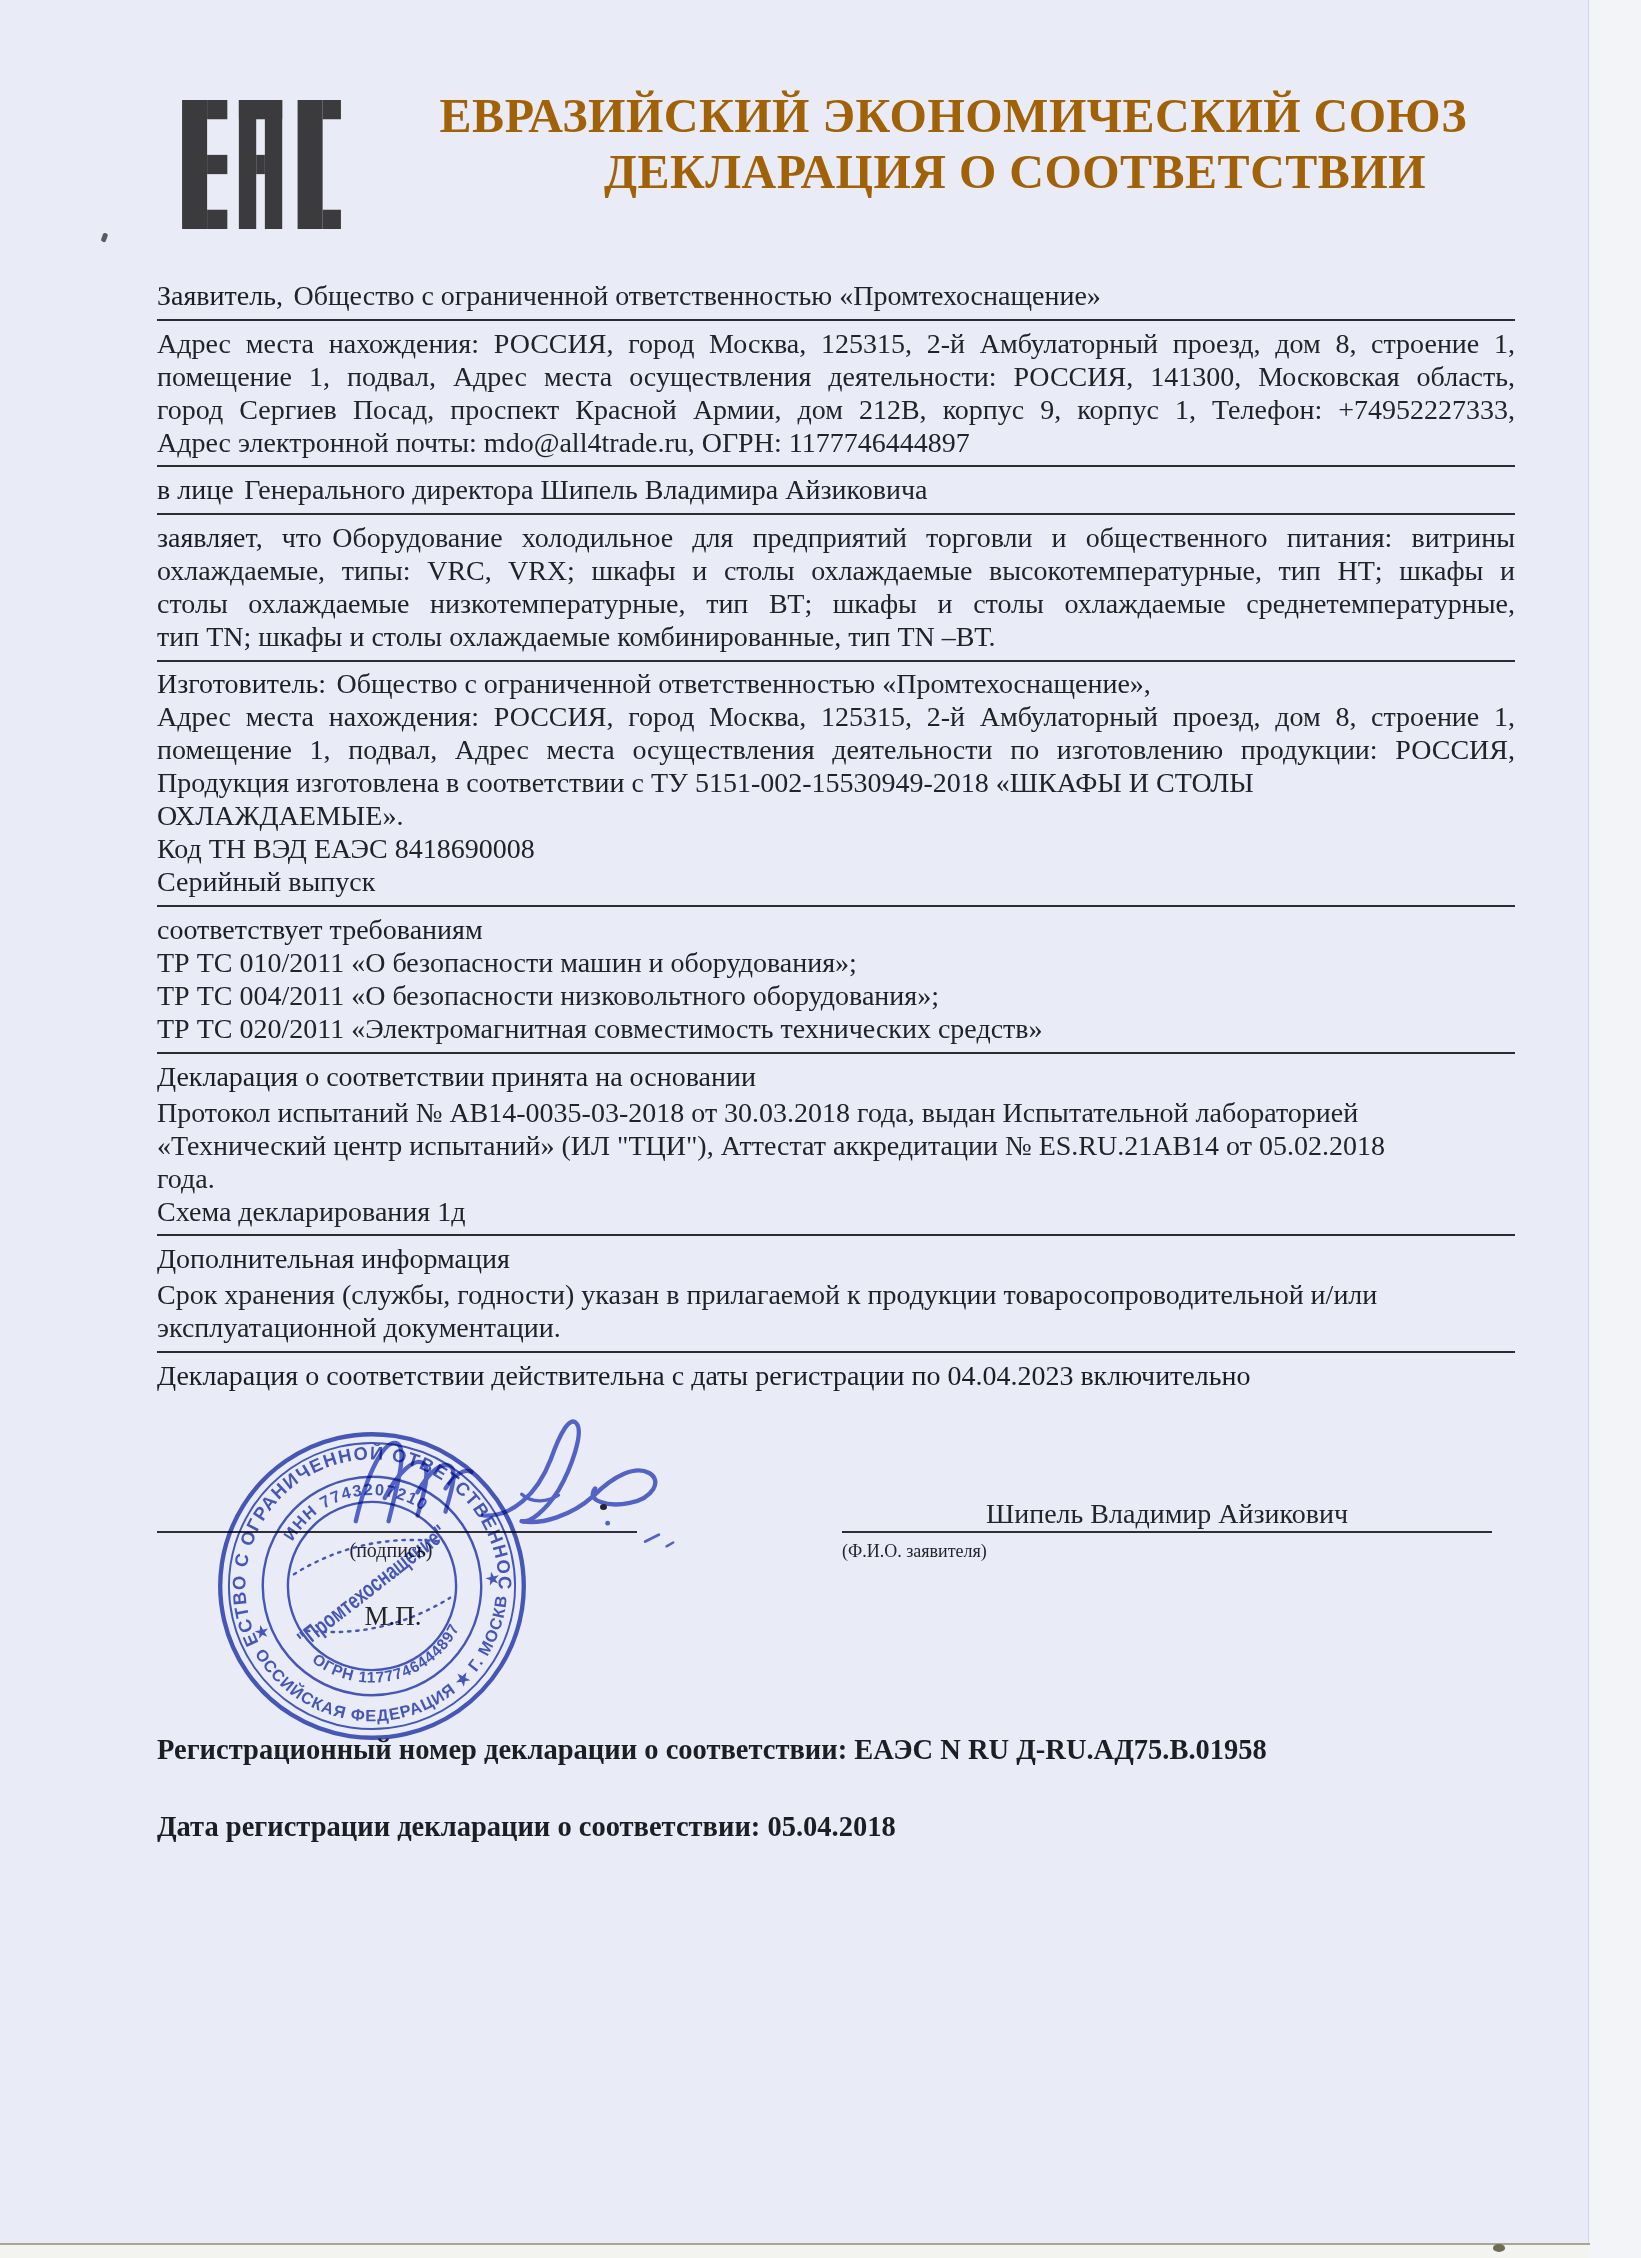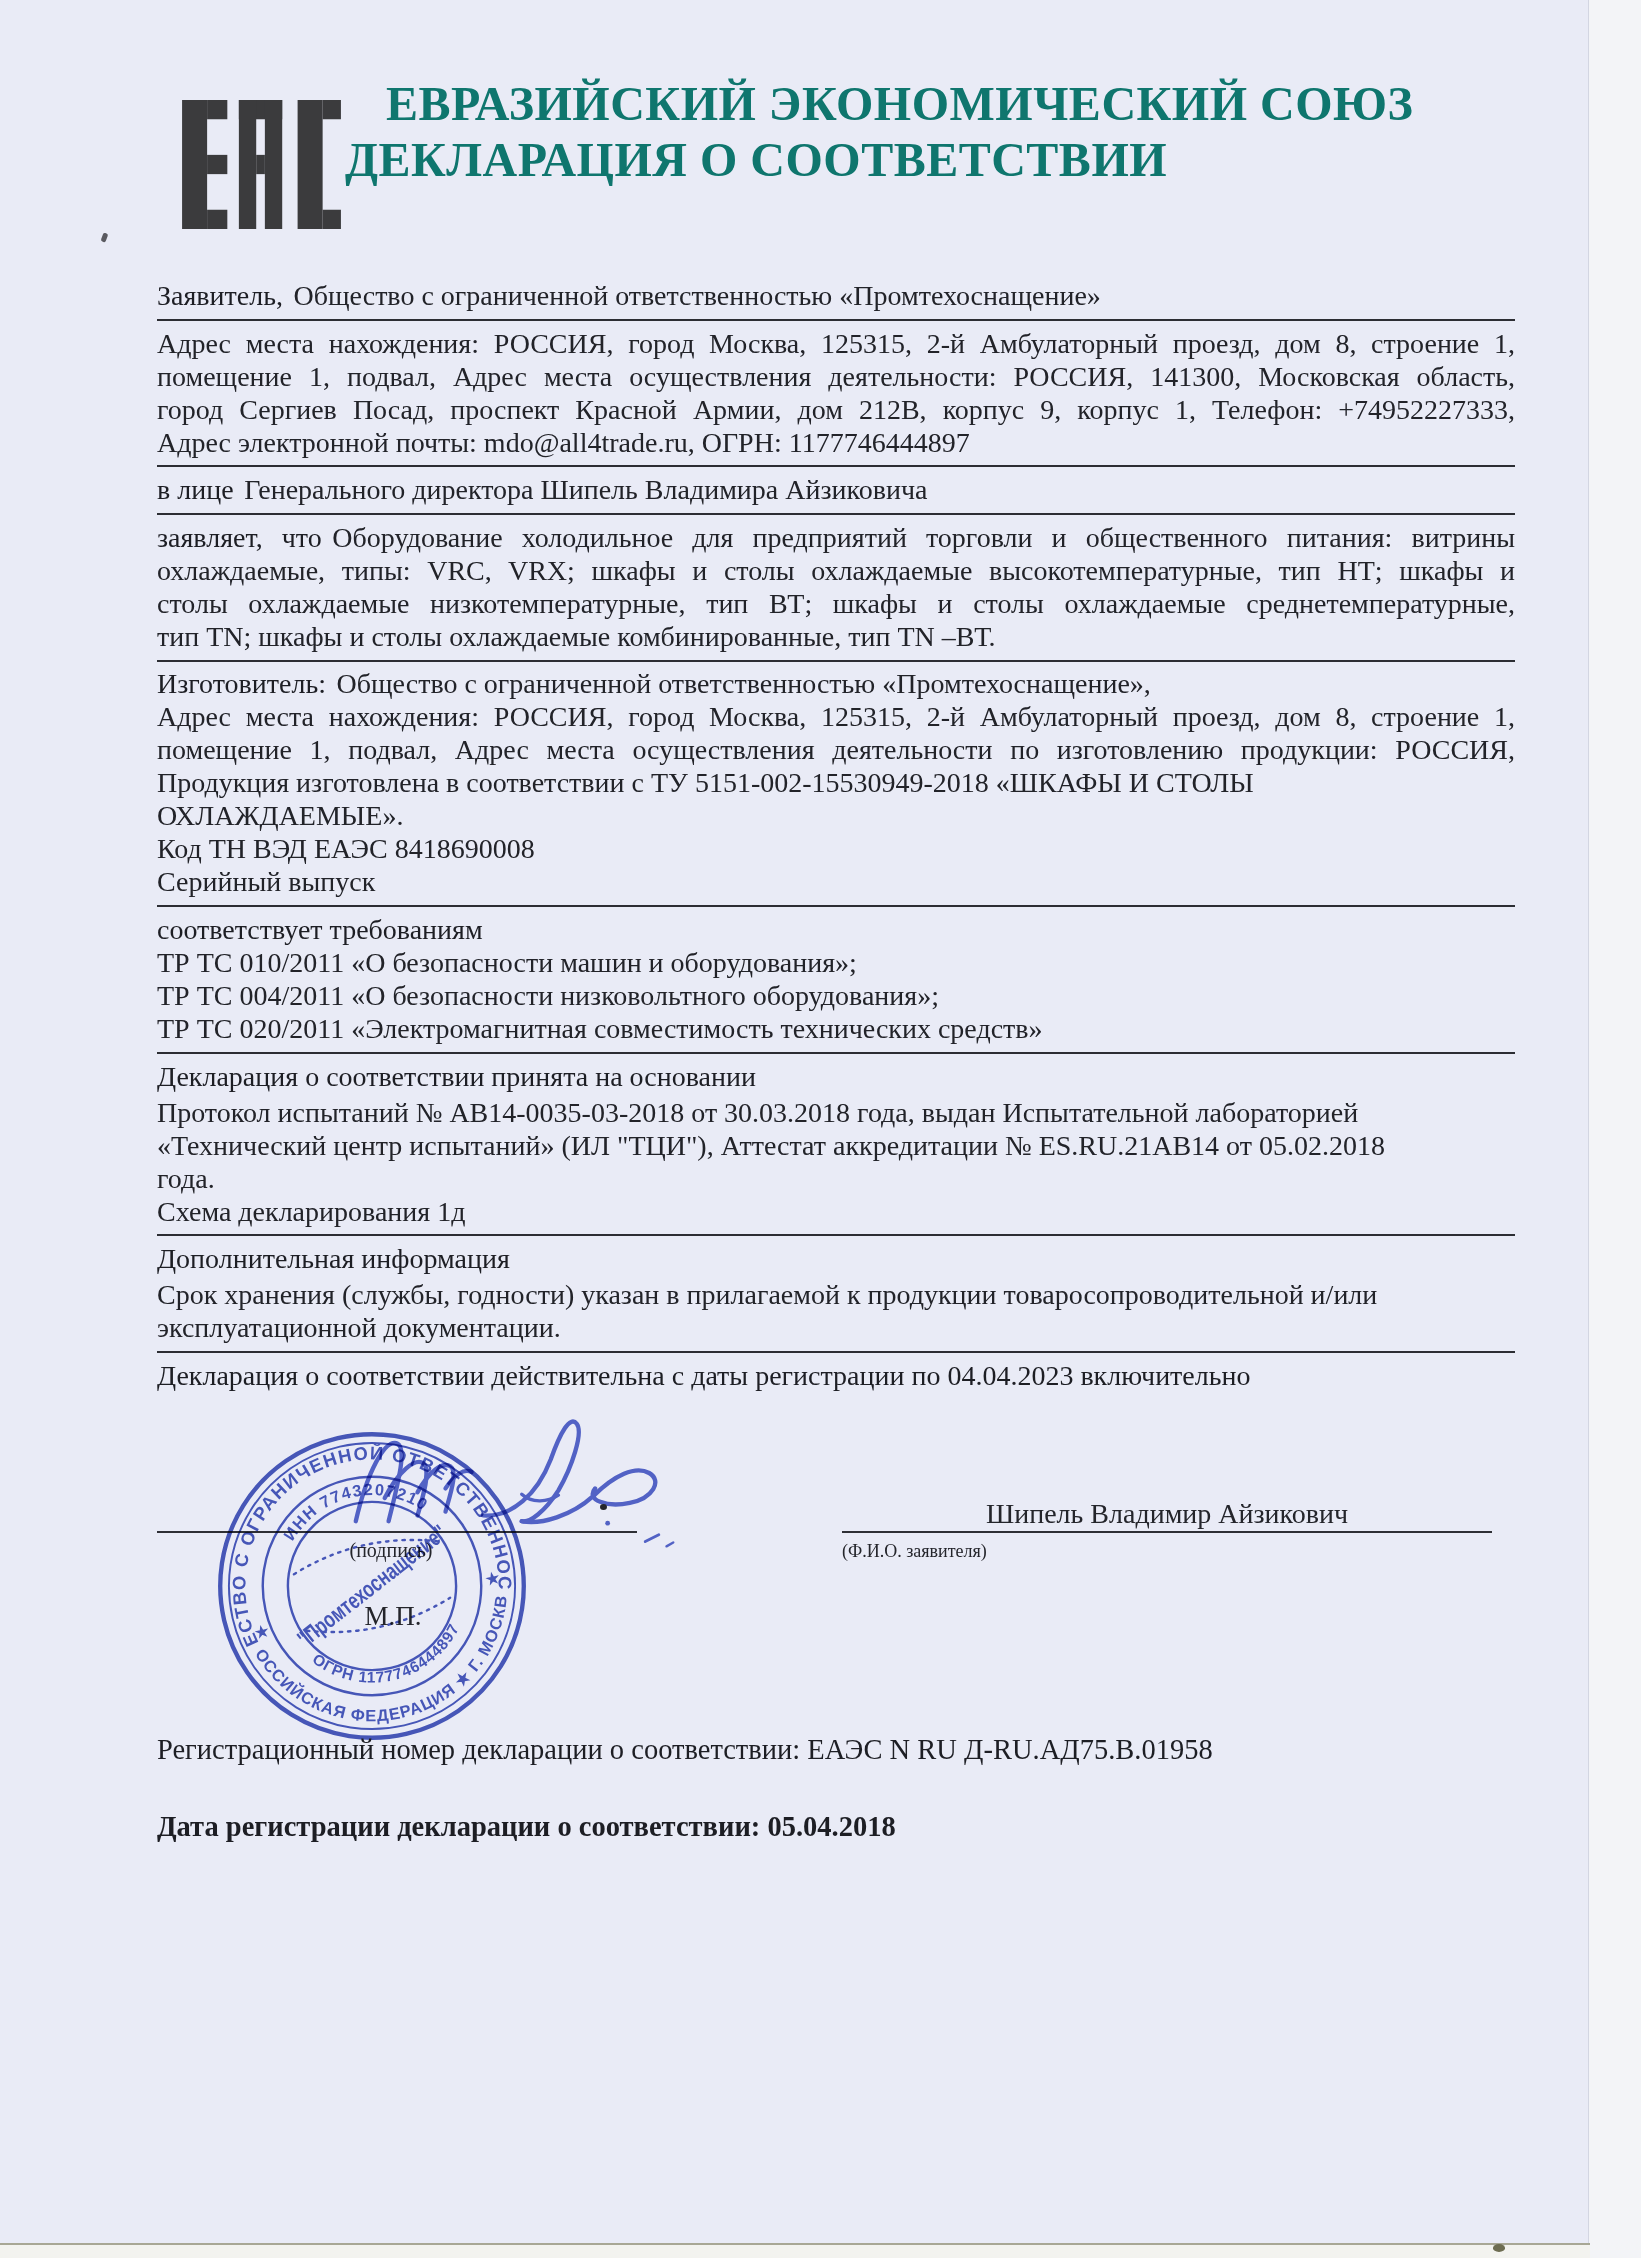--- a/index.html
+++ b/index.html
@@ -7,40 +7,40 @@
     width:1641px;height:2258px;position:relative;overflow:hidden;
     background:#e9ebf6;color:#24252b;
     font-family:"Liberation Serif",serif;
   }
   .edge-right{position:absolute;left:1588px;top:0;width:53px;height:2258px;
     background:#f3f4f7;border-left:1.9px solid #d3d6e2}
   .edge-bottom{position:absolute;left:0;top:2243px;width:1590px;height:15.4px;
     background:#f3f3ef;border-top:2.9px solid #a8a795}
   
   .brand{position:absolute;left:182px;top:100px;width:159px;height:129px}
-  .titles{position:absolute;left:386px;top:76px;width:1081px;text-align:left;
-    font-weight:bold;font-size:48px;line-height:56px;color:#0f766e;letter-spacing:0.5px}
+  .titles{position:absolute;left:386px;top:88px;width:1081px;text-align:right;
+    font-weight:bold;font-size:48px;line-height:56px;color:#a16207;letter-spacing:0.5px}
   .titles .t2{transform:translateX(-41px)}
   
   .col{position:absolute;left:157px;top:279px;width:1358px;
     font-size:28px;line-height:33px;color:#222329}
   .line{min-height:33px}
   .j{text-align:justify;text-align-last:justify}
   b,.bold{font-weight:normal;color:#1d1e24}
   .lead{margin-right:10.6px}
   .rule{height:0;border:0;border-top:2.9px solid #2c2d33;margin:6.8px 0 5.8px 0}
   .mt{margin-top:3px}
   
   .sig-line-l{position:absolute;left:157px;top:1531px;width:480px;border-top:2.9px solid #2e2f35}
   .sig-line-r{position:absolute;left:842px;top:1531px;width:650px;border-top:2.9px solid #2e2f35}
   .sig-cap{position:absolute;left:239px;top:1539px;width:304px;text-align:center;font-size:20px}
   .mp{position:absolute;left:340px;top:1601px;width:106px;text-align:center;font-size:27px}
   .fio-name{position:absolute;left:842px;top:1498px;width:650px;text-align:center;font-size:28px}
   .fio-cap{position:absolute;left:842px;top:1541px;width:650px;text-align:left;font-size:18px}
-  .reg{position:absolute;left:157px;top:1734px;font-size:28.5px;font-weight:normal;color:#1d1e24}
+  .reg{position:absolute;left:157px;top:1734px;font-size:28.5px;font-weight:bold;color:#1d1e24}
   .date{position:absolute;left:157px;top:1811px;font-size:28.5px;font-weight:bold;color:#1d1e24}
   
   .stamp{position:absolute;left:198px;top:1412px;width:348px;height:348px;
     transform:rotate(-13deg);mix-blend-mode:multiply;opacity:.92}
   .stamp text{font-family:"Liberation Sans",sans-serif;font-weight:bold;fill:#3c4fb9}
   .autograph{position:absolute;left:319px;top:1390px;width:502px;height:193px;
     mix-blend-mode:multiply;opacity:.88}
   .speck{position:absolute;background:#5a5a60;border-radius:1.9px}
   .dot{position:absolute;width:6.8px;height:5.8px;background:#25262b;border-radius:50%}
 </style>

